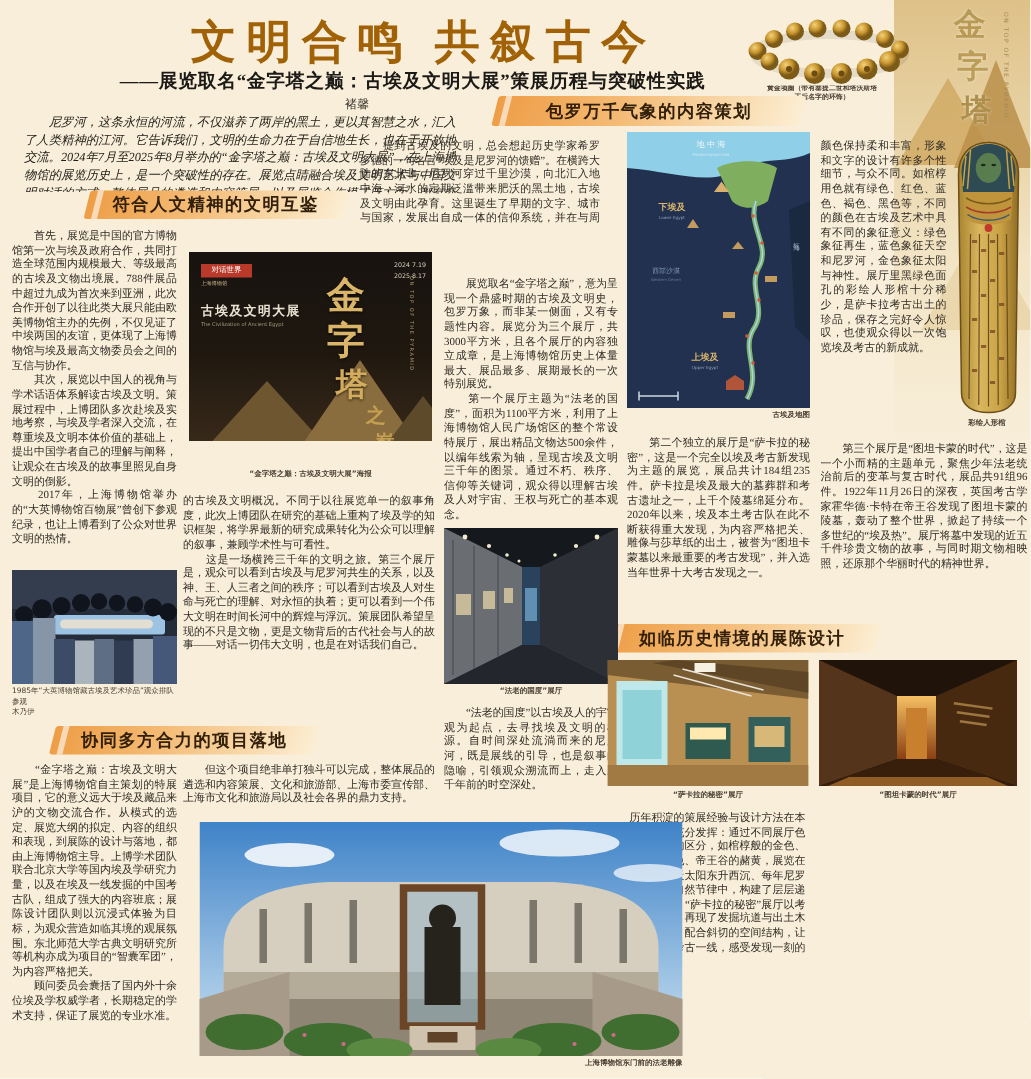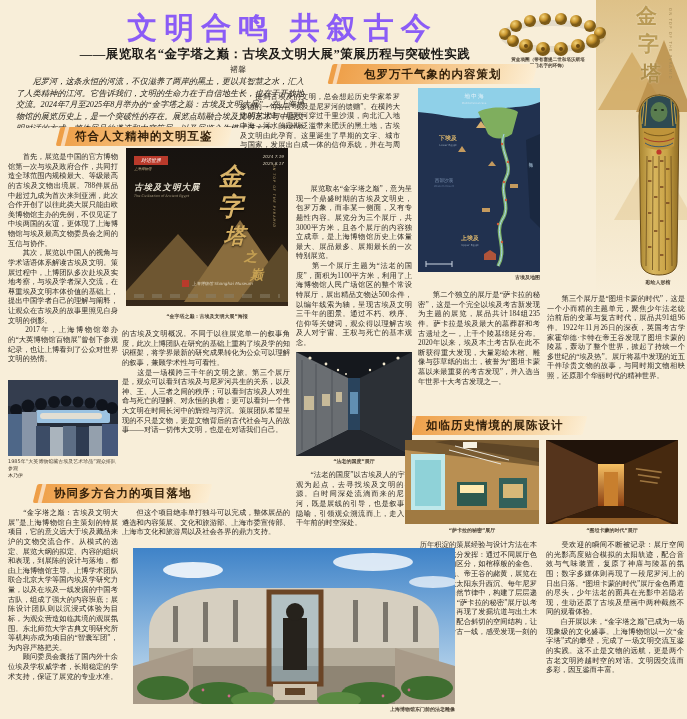--- a/index.html
+++ b/index.html
@@ -10,21 +10,21 @@
        white-space:pre-line;overflow:hidden;color:#2e2a25;}
   .cap{position:absolute;font-family:"DejaVu Sans","Liberation Sans",sans-serif;
        font-size:5px;line-height:1.35;color:#4a4034;text-align:center;white-space:pre-line;overflow:hidden;}
   .ribbon{position:absolute;display:flex;align-items:center;justify-content:center;
           background:linear-gradient(97deg,#ee9d45 0%,#f4ba74 40%,#f9ddb2 80%,#fceed4 100%);
           transform:skewX(-14deg);border-radius:2px;}
   .ribbon::before{content:"";position:absolute;left:5px;top:0;bottom:0;width:4px;background:#fff9;}
   .ribbon span{transform:skewX(14deg);font-weight:bold;font-size:11.5px;letter-spacing:1px;color:#33200a;
                font-family:"Liberation Sans","DejaVu Sans",sans-serif;}
   .vchar{position:absolute;font-weight:bold;}
-  .title{font-weight:bold;letter-spacing:7px;font-size:30px;color:#8b5cf6;text-align:center;}
+  .title{font-weight:bold;letter-spacing:7px;font-size:30px;color:#a16207;text-align:center;}
   .subtitle{font-weight:bold;font-size:12.5px;color:#1c1a17;text-align:center;letter-spacing:0.5px;}
   .author{font-size:8px;color:#3a352e;}
   .intro{font-style:italic;font-size:8.2px;line-height:1.42;color:#23201a;text-align:justify;white-space:pre-line;}
 </style>
 </head>
 <body>
 
 <div id="page">
 
   <div class="abs" style="left:596px;top:0;width:91px;height:310px;
@@ -97,28 +97,27 @@
 　　2017年，上海博物馆举办的“大英博物馆百物展”曾创下参观纪录，也让上博看到了公众对世界文明的热情。</div>
   <div class="txt" style="left:8px;top:508px;width:110px;height:208px;">　　“金字塔之巅：古埃及文明大展”是上海博物馆自主策划的特展项目，它的意义远大于埃及藏品来沪的文物交流合作。从模式的选定、展览大纲的拟定、内容的组织和表现，到展陈的设计与落地，都由上海博物馆主导。上博学术团队联合北京大学等国内埃及学研究力量，以及在埃及一线发掘的中国考古队，组成了强大的内容班底；展陈设计团队则以沉浸式体验为目标，为观众营造如临其境的观展氛围。东北师范大学古典文明研究所等机构亦成为项目的“智囊军团”，为内容严格把关。
 　　顾问委员会囊括了国内外十余位埃及学权威学者，长期稳定的学术支持，保证了展览的专业水准。</div>
   <div class="txt" style="left:122px;top:508px;width:168px;height:37px;">　　但这个项目绝非单打独斗可以完成，整体展品的遴选和内容策展、文化和旅游部、上海市委宣传部、上海市文化和旅游局以及社会各界的鼎力支持。</div>
   <div class="txt" style="left:122px;top:329px;width:168px;height:150px;">的古埃及文明概况。不同于以往展览单一的叙事角度，此次上博团队在研究的基础上重构了埃及学的知识框架，将学界最新的研究成果转化为公众可以理解的叙事，兼顾学术性与可看性。
 　　这是一场横跨三千年的文明之旅。第三个展厅是，观众可以看到古埃及与尼罗河共生的关系，以及神、王、人三者之间的秩序；可以看到古埃及人对生命与死亡的理解、对永恒的执着；更可以看到一个伟大文明在时间长河中的辉煌与浮沉。策展团队希望呈现的不只是文物，更是文物背后的古代社会与人的故事——对话一切伟大文明，也是在对话我们自己。</div>
   <div class="txt" style="left:240px;top:92px;width:160px;height:58px;">　　提到古埃及的文明，总会想起历史学家希罗多德的一句名言“埃及是尼罗河的馈赠”。在横跨大陆的东北非，尼罗河穿过千里沙漠，向北汇入地中海，河水的定期泛滥带来肥沃的黑土地，古埃及文明由此孕育。这里诞生了早期的文字、城市与国家，发展出自成一体的信仰系统，并在与周边区域漫长的融合交流中经历了浮沉兴衰的历史周期。</div>
   <div class="txt" style="left:296px;top:156px;width:116px;height:192px;margin-top:28px;">　　展览取名“金字塔之巅”，意为呈现一个鼎盛时期的古埃及文明史，包罗万象，而非某一侧面，又有专题性内容。展览分为三个展厅，共3000平方米，且各个展厅的内容独立成章，是上海博物馆历史上体量最大、展品最多、展期最长的一次特别展览。
 　　第一个展厅主题为“法老的国度”，面积为1100平方米，利用了上海博物馆人民广场馆区的整个常设特展厅，展出精品文物达500余件，以编年线索为轴，呈现古埃及文明三千年的图景。通过不朽、秩序、信仰等关键词，观众得以理解古埃及人对宇宙、王权与死亡的基本观念。</div>
   <div class="txt" style="left:296px;top:470px;width:116px;height:74px;">　　“法老的国度”以古埃及人的宇宙观为起点，去寻找埃及文明的根源。自时间深处流淌而来的尼罗河，既是展线的引导，也是叙事的隐喻，引领观众溯流而上，走入三千年前的时空深处。</div>
-  <div class="txt" style="left:418px;top:290px;width:122px;height:122px;">　　第二个独立的展厅是“萨卡拉的秘密”，这是一个完全以埃及考古新发现为主题的展览，展品共计184组235件。萨卡拉是埃及最大的墓葬群和考古遗址之一，上千个陵墓绵延分布。2020年以来，埃及本土考古队在此不断获得重大发现，大量彩绘木棺、雕像与莎草纸的出土，被誉为“图坦卡蒙墓以来最重要的考古发现”，并入选当年世界十大考古发现之一。</div>
+  <div class="txt" style="left:418px;top:290px;width:122px;height:122px;">　　第二个独立的展厅是“萨卡拉的秘密”，这是一个完全以埃及考古新发现为主题的展览，展品共计184组235件。萨卡拉是埃及最大的墓葬群和考古遗址之一，上千个陵墓绵延分布。2020年以来，埃及本土考古队在此不断获得重大发现，为内容严格把关、雕像与莎草纸的出土，被誉为“图坦卡蒙墓以来最重要的考古发现”，并入选当年世界十大考古发现之一。</div>
   <div class="txt" style="left:405px;top:540px;width:132px;height:172px;">　　历年积淀的策展经验与设计方法在本次展览中得以充分发挥：通过不同展厅色调与光影氛围的区分，如棺椁般的金色、苇草湿地的绿色、帝王谷的赭黄，展览在古埃及世界每天太阳东升西沉、每年尼罗河泛滥回落的自然节律中，构建了层层递进的叙事场域。“萨卡拉的秘密”展厅以考古现场为灵感，再现了发掘坑道与出土木棺层叠的景象，配合斜切的空间结构，让观众仿佛亲临考古一线，感受发现一刻的震撼。</div>
+  <div class="txt" style="left:547px;top:92px;width:84px;height:198px;">颜色保持柔和丰富，形象和文字的设计有许多个性细节，与众不同。如棺椁用色就有绿色、红色、蓝色、褐色、黑色等，不同的颜色在古埃及艺术中具有不同的象征意义：绿色象征再生，蓝色象征天空和尼罗河，金色象征太阳与神性。展厅里黑绿色面孔的彩绘人形棺十分稀少，是萨卡拉考古出土的珍品，保存之完好令人惊叹，也使观众得以一次饱览埃及考古的新成就。</div>
   <div class="txt" style="left:547px;top:294px;width:138px;height:116px;">　　第三个展厅是“图坦卡蒙的时代”，这是一个小而精的主题单元，聚焦少年法老统治前后的变革与复古时代，展品共91组96件。1922年11月26日的深夜，英国考古学家霍华德·卡特在帝王谷发现了图坦卡蒙的陵墓，轰动了整个世界，掀起了持续一个多世纪的“埃及热”。展厅将墓中发现的近五千件珍贵文物的故事，与同时期文物相映照，还原那个华丽时代的精神世界。</div>
-  <div class="txt" style="left:546px;top:540px;width:138px;height:152px;">　　受欢迎的瞬间不断被记录：展厅空间的光影高度贴合模拟的太阳轨迹，配合音效与气味装置，复原了神庙与陵墓的氛围；数字多媒体则再现了一段尼罗河上的日出日落。“图坦卡蒙的时代”展厅金色甬道的尽头，少年法老的面具在光影中若隐若现，生动还原了古埃及壁画中两种截然不同的观看体验。
-　　自开展以来，“金字塔之巅”已成为一场现象级的文化盛事。上海博物馆以一次“金字塔”式的攀登，完成了一场文明交流互鉴的实践。这不止是文物的远航，更是两个古老文明跨越时空的对话。文明因交流而多彩，因互鉴而丰富。</div>
   <div class="txt" style="left:546px;top:696px;width:138px;height:12px;text-align:right;font-weight:bold;margin-top:44px;">【作者单位：上海博物馆】</div>
 
-  <div class="abs" style="left:126px;top:148px;width:162px;height:158px;background:linear-gradient(180deg,#171310 0%,#20180f 55%,#37291a 100%);overflow:hidden;font-style:italic;">
+  <div class="abs" style="left:126px;top:168px;width:162px;height:126px;background:linear-gradient(180deg,#171310 0%,#20180f 55%,#37291a 100%);overflow:hidden;">
     <div class="abs" style="left:-8px;top:86px;width:0;height:0;border-left:60px solid transparent;border-right:60px solid transparent;border-bottom:66px solid #6e5631;"></div>
     <div class="abs" style="left:58px;top:72px;width:0;height:0;border-left:56px solid transparent;border-right:56px solid transparent;border-bottom:82px solid #8a6d3e;"></div>
     <div class="abs" style="left:112px;top:96px;width:0;height:0;border-left:44px solid transparent;border-right:44px solid transparent;border-bottom:58px solid #5d4a2a;"></div>
     <div class="abs" style="left:8px;top:8px;width:34px;height:9px;background:#b93a2b;color:#fff;font-size:5px;line-height:9px;text-align:center;font-family:'DejaVu Sans',sans-serif;">
       <span>对话世界</span></div>
     <div class="abs" style="left:8px;top:19px;font-size:3.5px;color:#c9b48a;font-family:'DejaVu Sans',sans-serif;">上海博物馆</div>
     <div class="abs" style="left:8px;top:34px;font-size:8.5px;color:#e8e2d2;letter-spacing:1px;font-weight:bold;">古埃及文明大展</div>
     <div class="abs" style="left:8px;top:46px;font-size:3.4px;color:#a79a7e;font-family:'DejaVu Sans',sans-serif;">The Civilization of Ancient Egypt</div>
     <span class="vchar" style="left:92px;top:12px;font-size:25px;color:#d9b469;text-shadow:0 1px 2px #000a;">金</span>
     <span class="vchar" style="left:92px;top:42px;font-size:25px;color:#d9b469;text-shadow:0 1px 2px #000a;">字</span>

